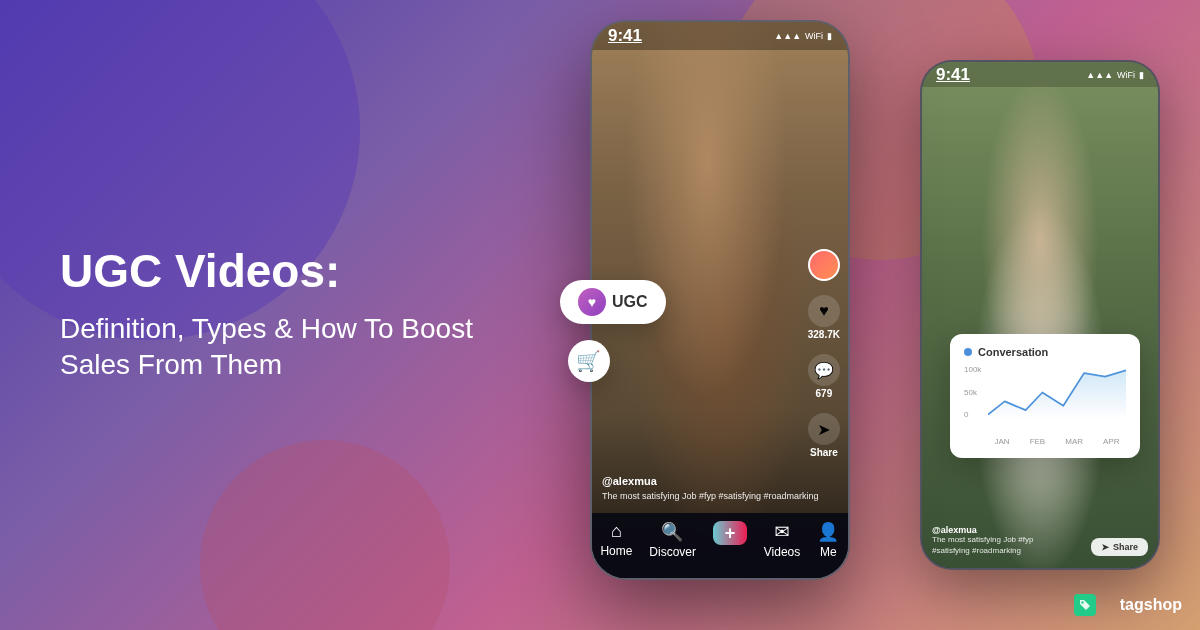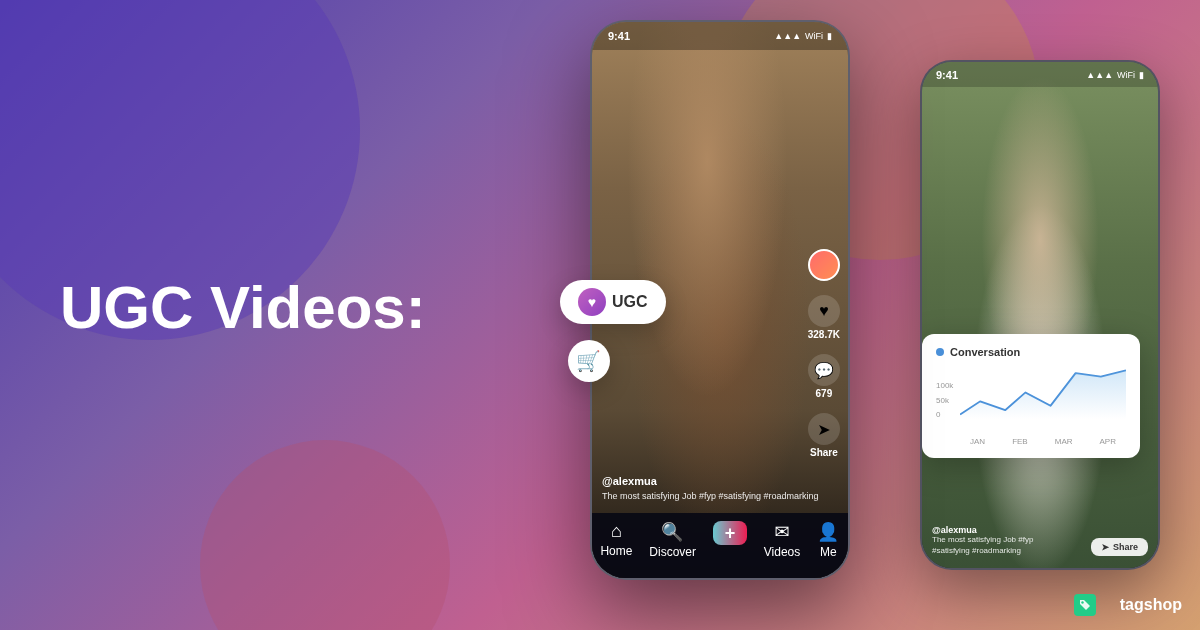--- a/index.html
+++ b/index.html
@@ -57,21 +57,21 @@
     .text-section {
       position: absolute;
       left: 60px;
       top: 50%;
       transform: translateY(-50%);
       z-index: 10;
       max-width: 420px;
     }
 
     .main-title {
-      font-size: 60px;
+      font-size: 46px;
       font-weight: 900;
       color: #ffffff;
       line-height: 1.1;
       margin-bottom: 14px;
     }
 
     .sub-title {
       font-size: 28px;
       font-weight: 400;
       color: #ffffff;
@@ -150,22 +150,23 @@
       background: rgba(0,0,0,0.3);
       display: flex;
       align-items: center;
       justify-content: space-between;
       padding: 0 16px;
       z-index: 20;
     }
 
     .statusbar-time {
       color: white;
-      font-size: 11px;
+      font-size: 17px;
       font-weight: 700;
+      text-decoration: underline;
     }
 
     .statusbar-icons {
       display: flex;
       gap: 4px;
       align-items: center;
     }
 
     .statusbar-icons span {
       color: white;
@@ -365,21 +366,21 @@
         radial-gradient(ellipse at 50% 35%, rgba(220,190,160,0.8) 0%, transparent 35%),
         radial-gradient(ellipse at 50% 65%, rgba(240,235,225,0.9) 0%, transparent 40%),
         linear-gradient(180deg, #7a9060 0%, #5a7048 40%, #3a5035 100%);
     }
 
     
     .analytics-card {
       position: absolute;
       right: 18px;
       bottom: 110px;
-      width: 218px;
+      width: 190px;
       background: white;
       border-radius: 12px;
       padding: 12px 14px;
       z-index: 20;
       box-shadow: 0 8px 32px rgba(0,0,0,0.25);
     }
 
     .analytics-title-row {
       display: flex;
       align-items: center;
@@ -402,21 +403,21 @@
 
     .chart-area {
       position: relative;
       height: 65px;
       margin-bottom: 6px;
     }
 
     .chart-y-labels {
       position: absolute;
       left: 0;
-      top: 16px;
+      top: 0;
       bottom: 12px;
       display: flex;
       flex-direction: column;
       justify-content: space-between;
     }
 
     .chart-y-label {
       font-size: 8px;
       color: #999;
       line-height: 1;
@@ -527,20 +528,21 @@
 </head>
 <body>
 
 <div class="background"></div>
 <div class="blob-left"></div>
 <div class="blob-right-top"></div>
 <div class="blob-right-bottom"></div>
 
 <div class="text-section">
   <div class="main-title">UGC Videos:</div>
+  <div class="sub-title">Definition, Types &amp; How To Boost Sales From Them</div>
 </div>
 
 <div class="phones-container">
 
   <div class="ugc-badge">
     <div class="ugc-heart">♥</div>
     <span class="ugc-text">UGC</span>
   </div>
 
   <div class="basket-badge">

